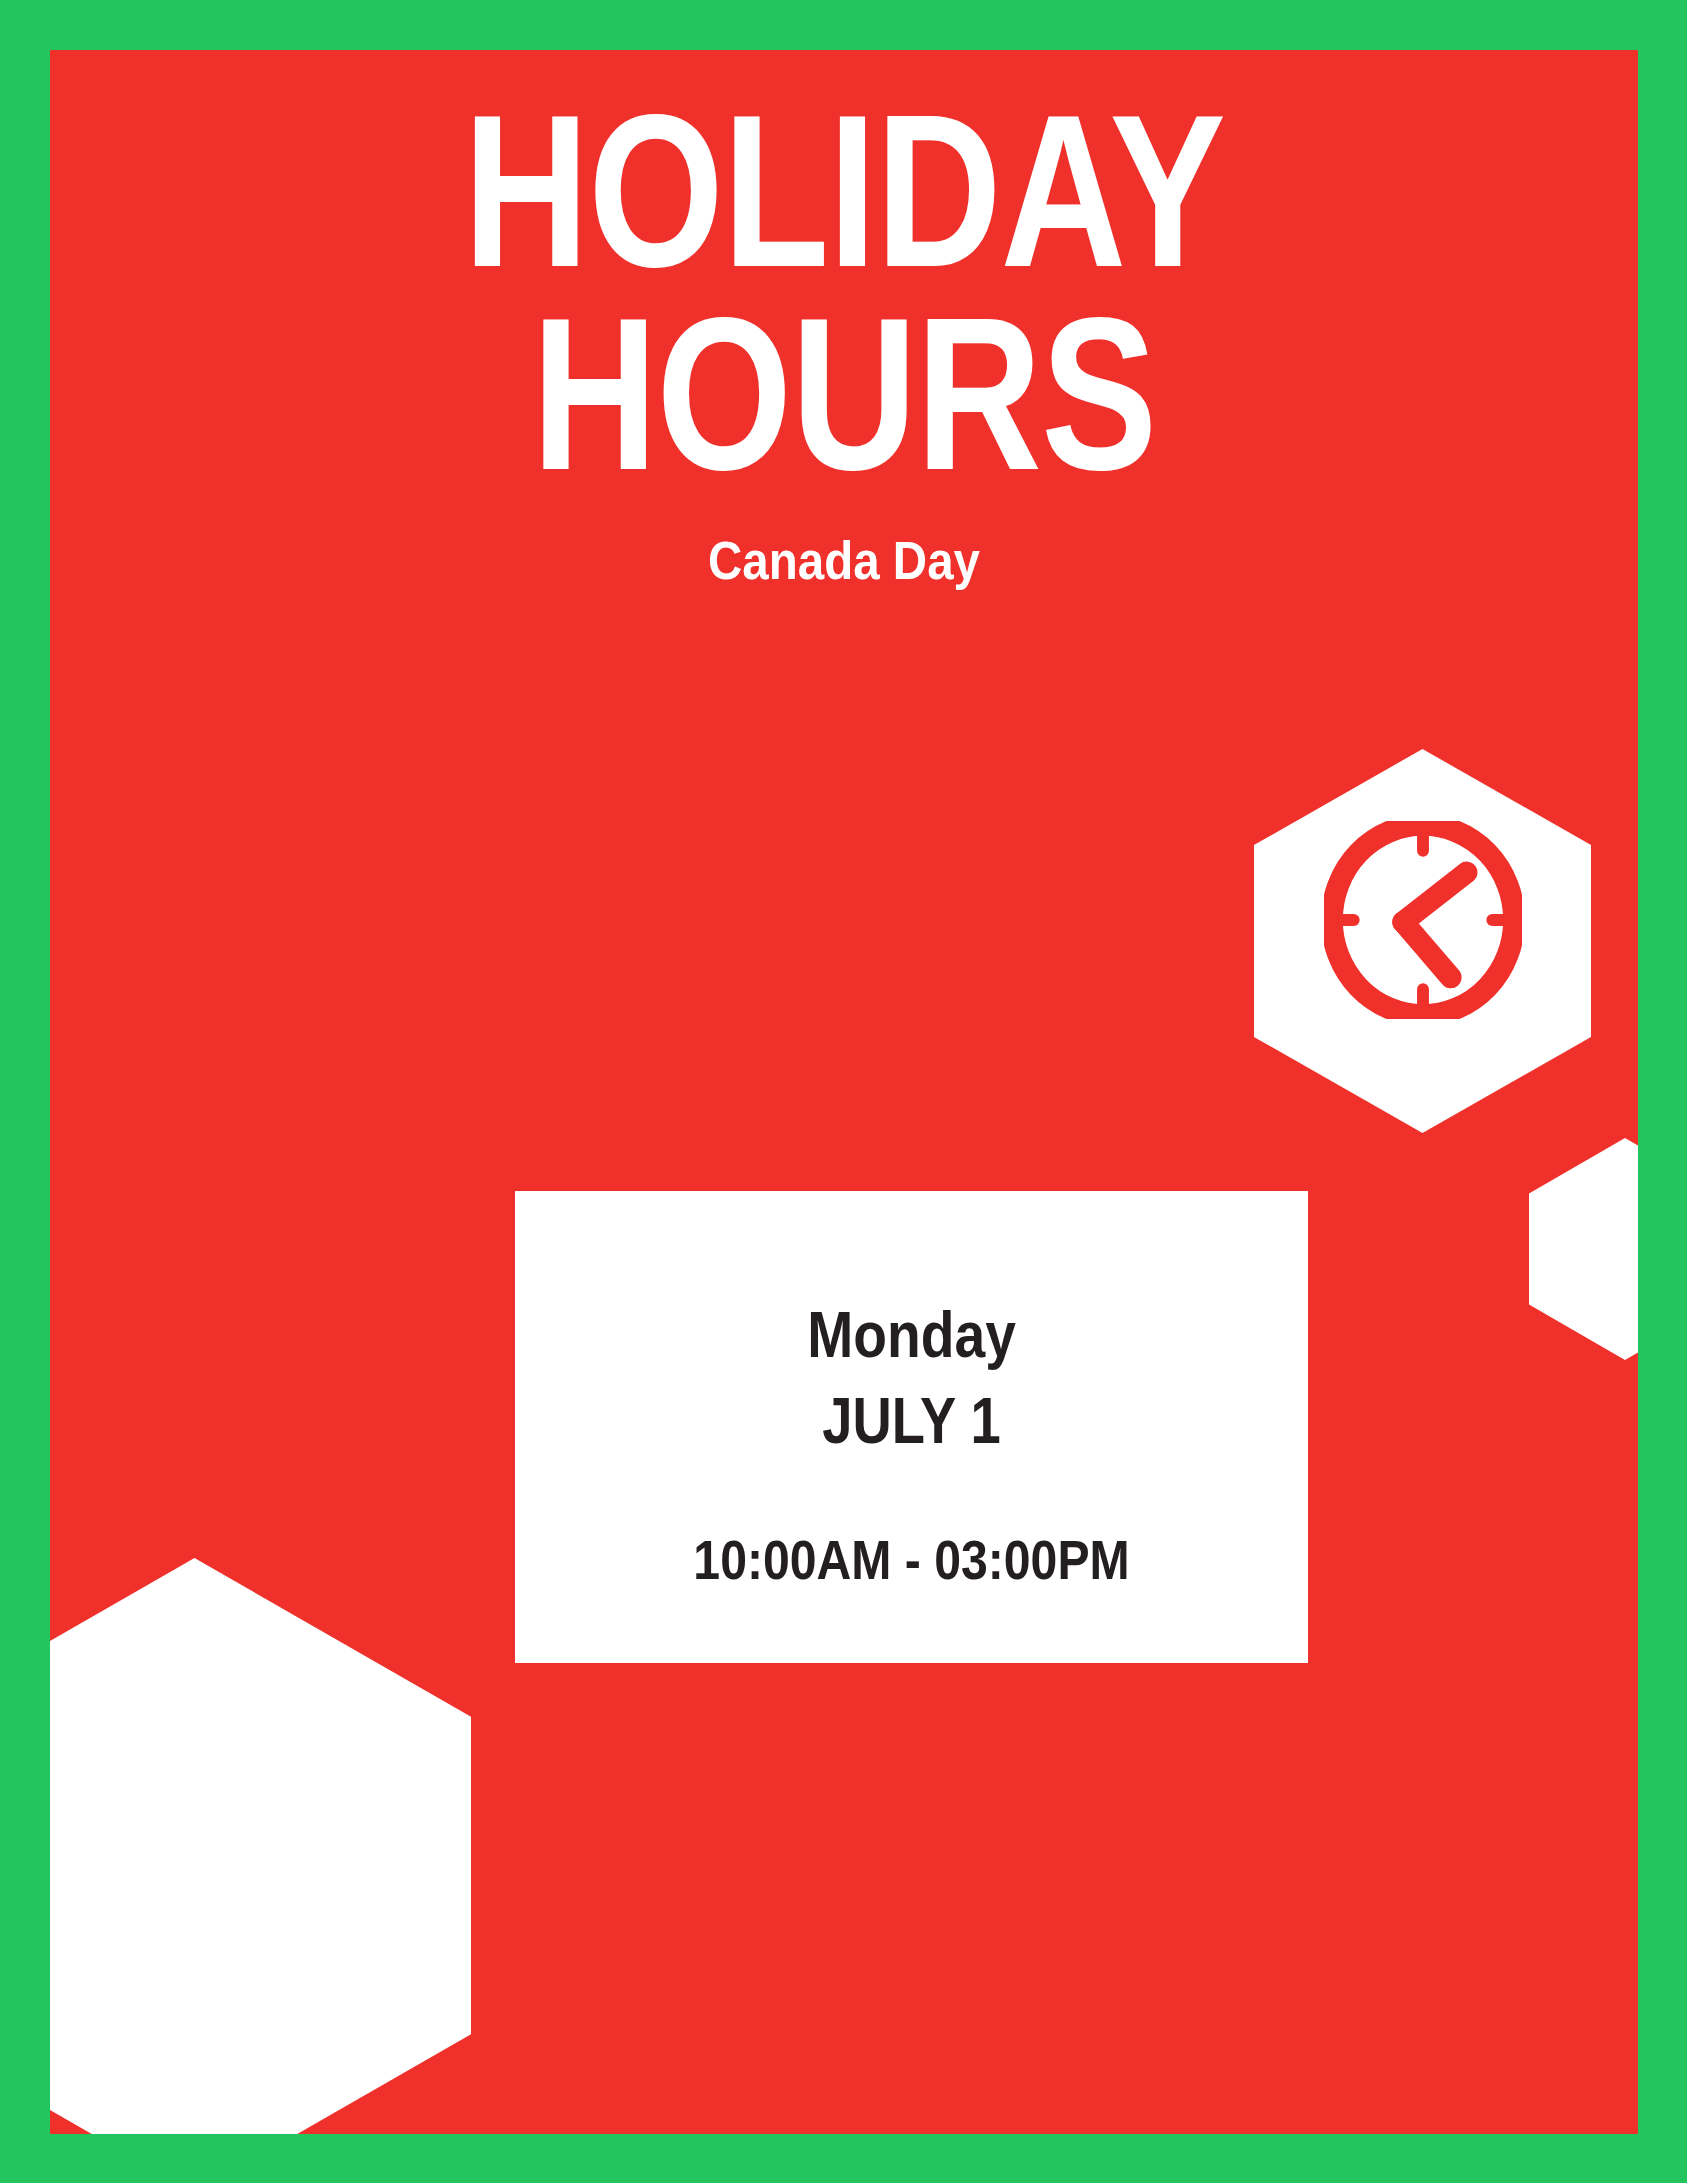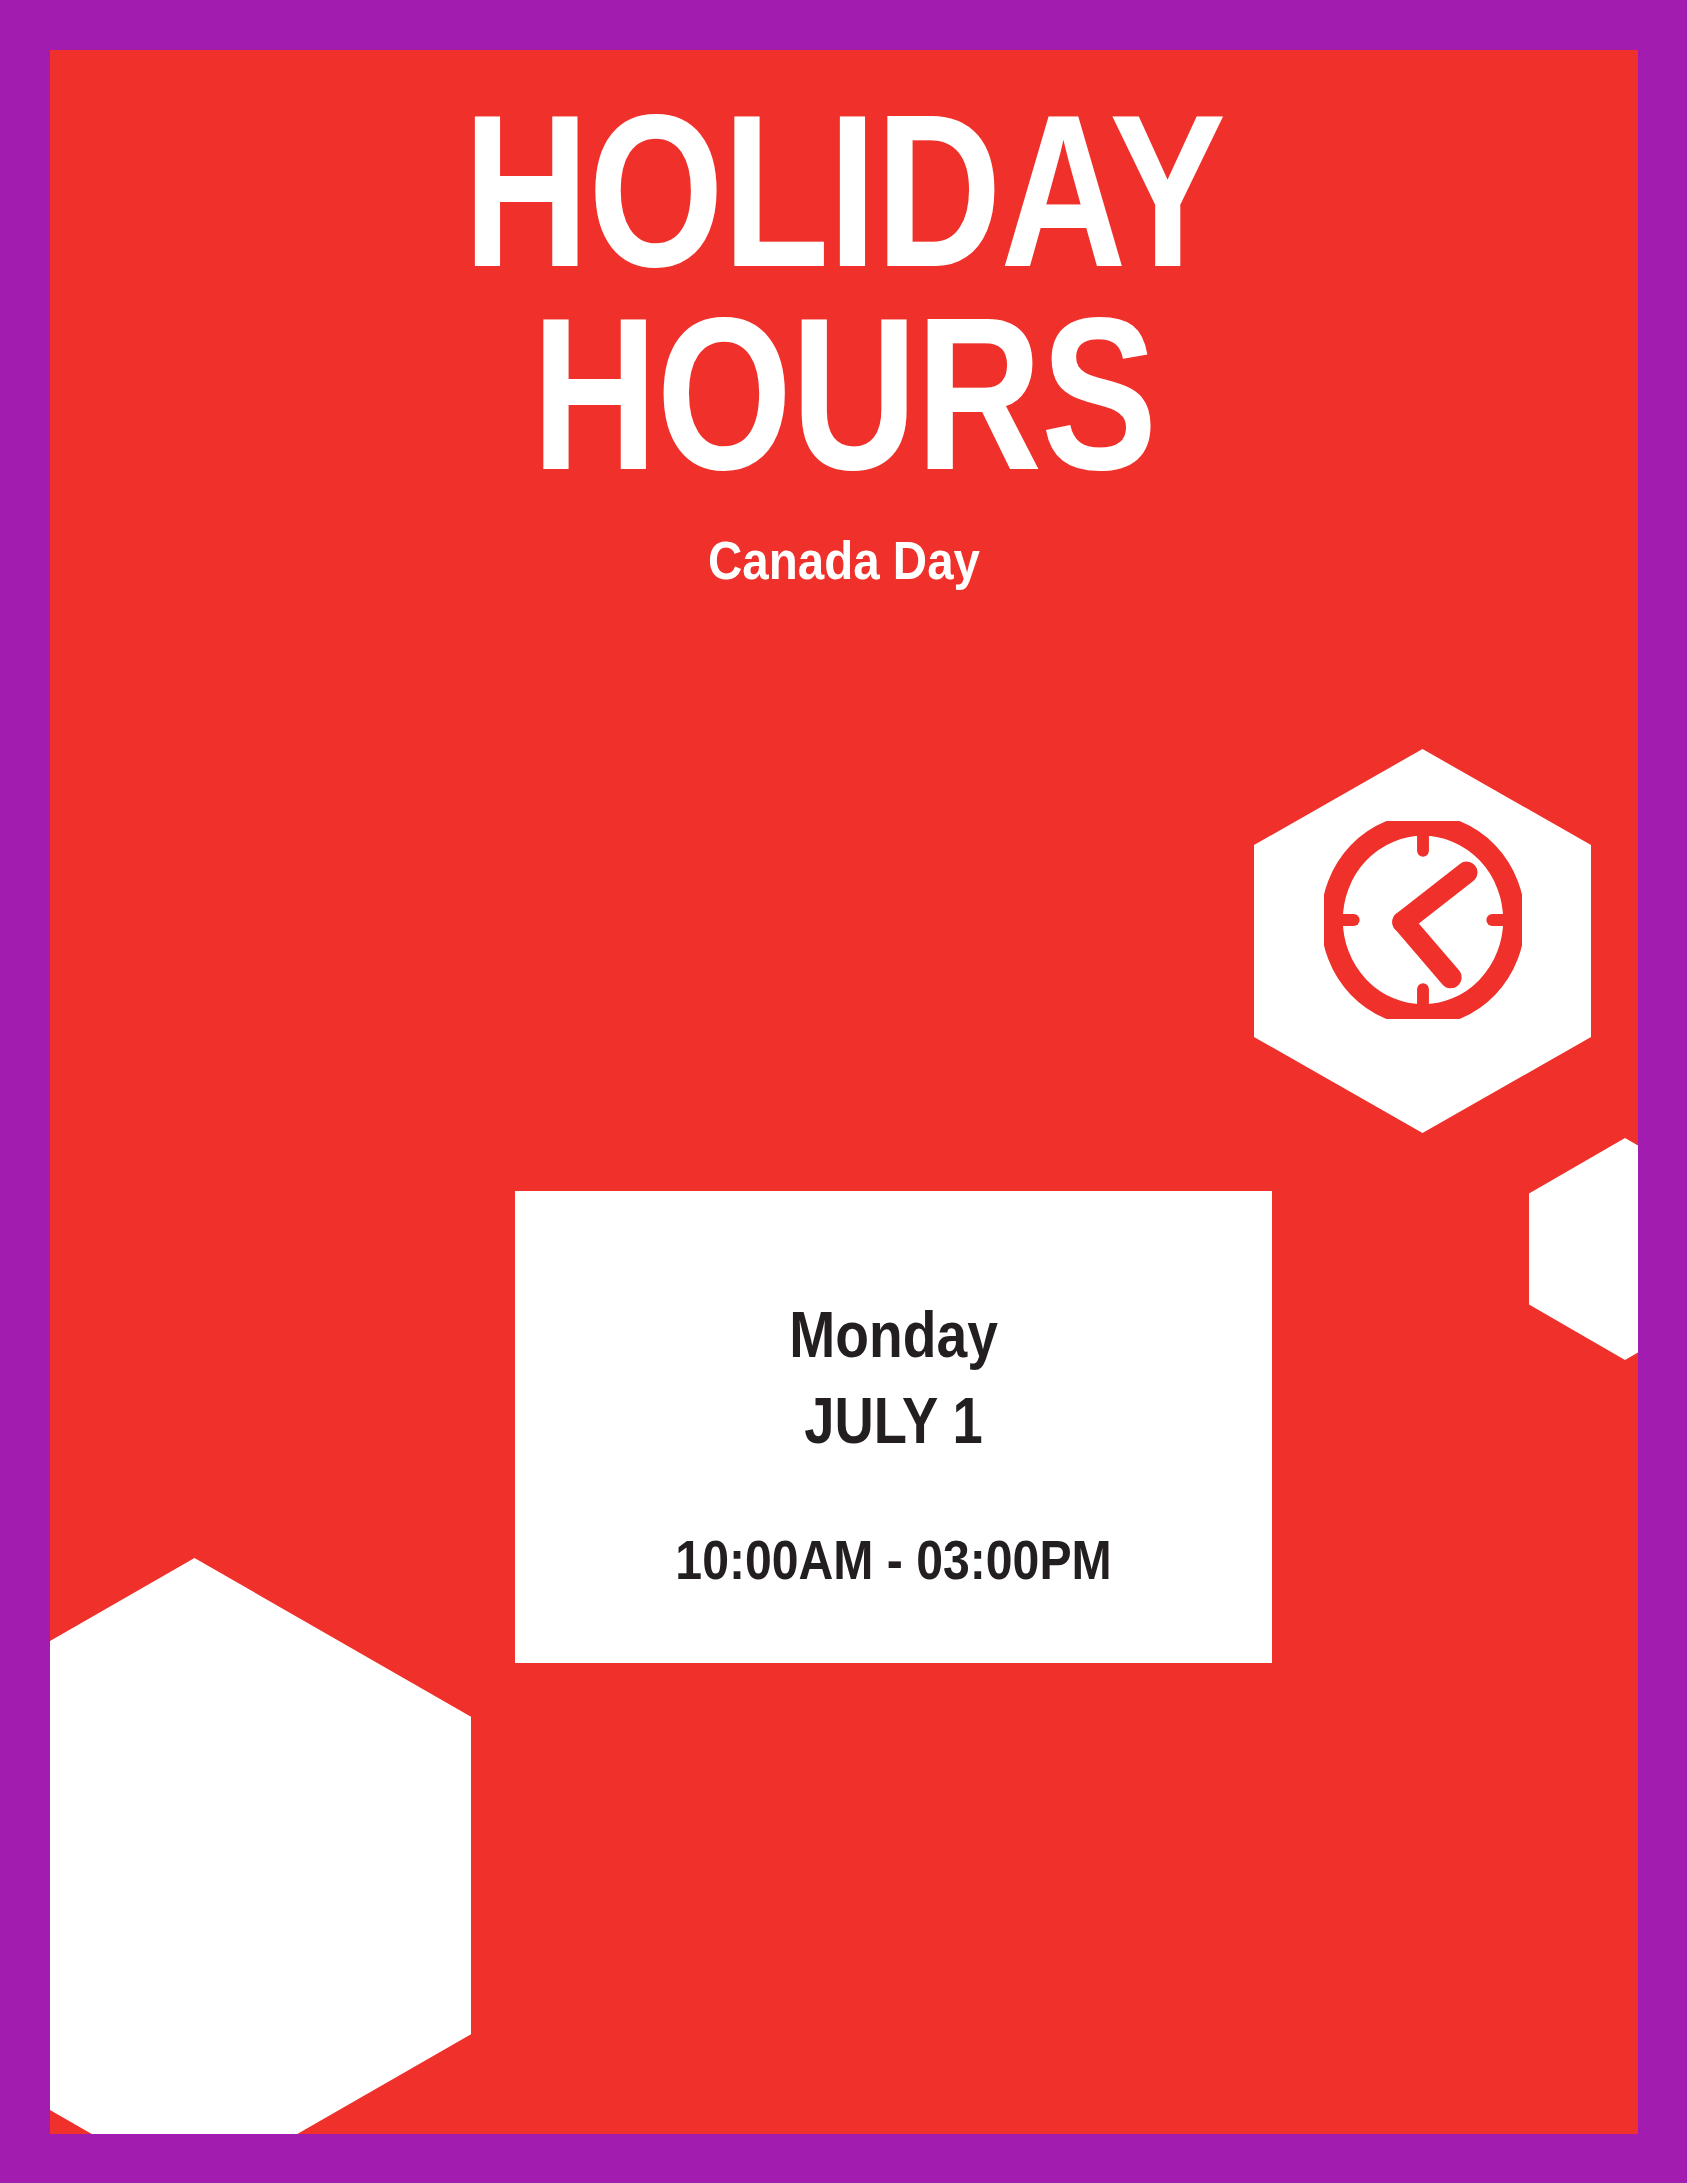--- a/index.html
+++ b/index.html
@@ -14,21 +14,21 @@
     position: relative;
     overflow: hidden;
   }
 
   
   .poster-root {
     position: absolute;
     left: 0; top: 0;
     width: 1687px;
     height: 2183px;
-    background: #a21caf;
+    background: #22c55e;
   }
 
   
   .red-panel {
     position: absolute;
     left: 50px;
     top: 50px;
     width: 1588px;
     height: 2084px;
     background: #F0302A;
@@ -111,20 +111,21 @@
 
   
   .info-card {
     position: absolute;
     left: 465px;
     top: 1141px;
     width: 757px;
     height: 472px;
     background: #ffffff;
     text-align: center;
+    padding-left: 36px;
   }
   .card-day {
     position: absolute;
     left: 0; right: 0;
     top: 111px;
     color: #231F20;
     font-family: "Liberation Sans Narrow", "Liberation Sans", sans-serif;
     font-weight: 700;
     font-size: 65px;
     line-height: 1;

